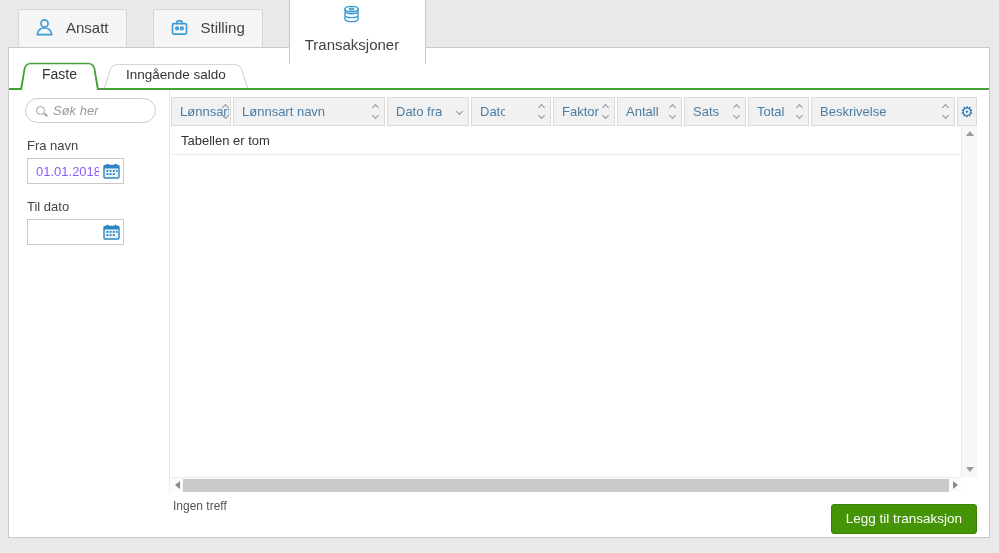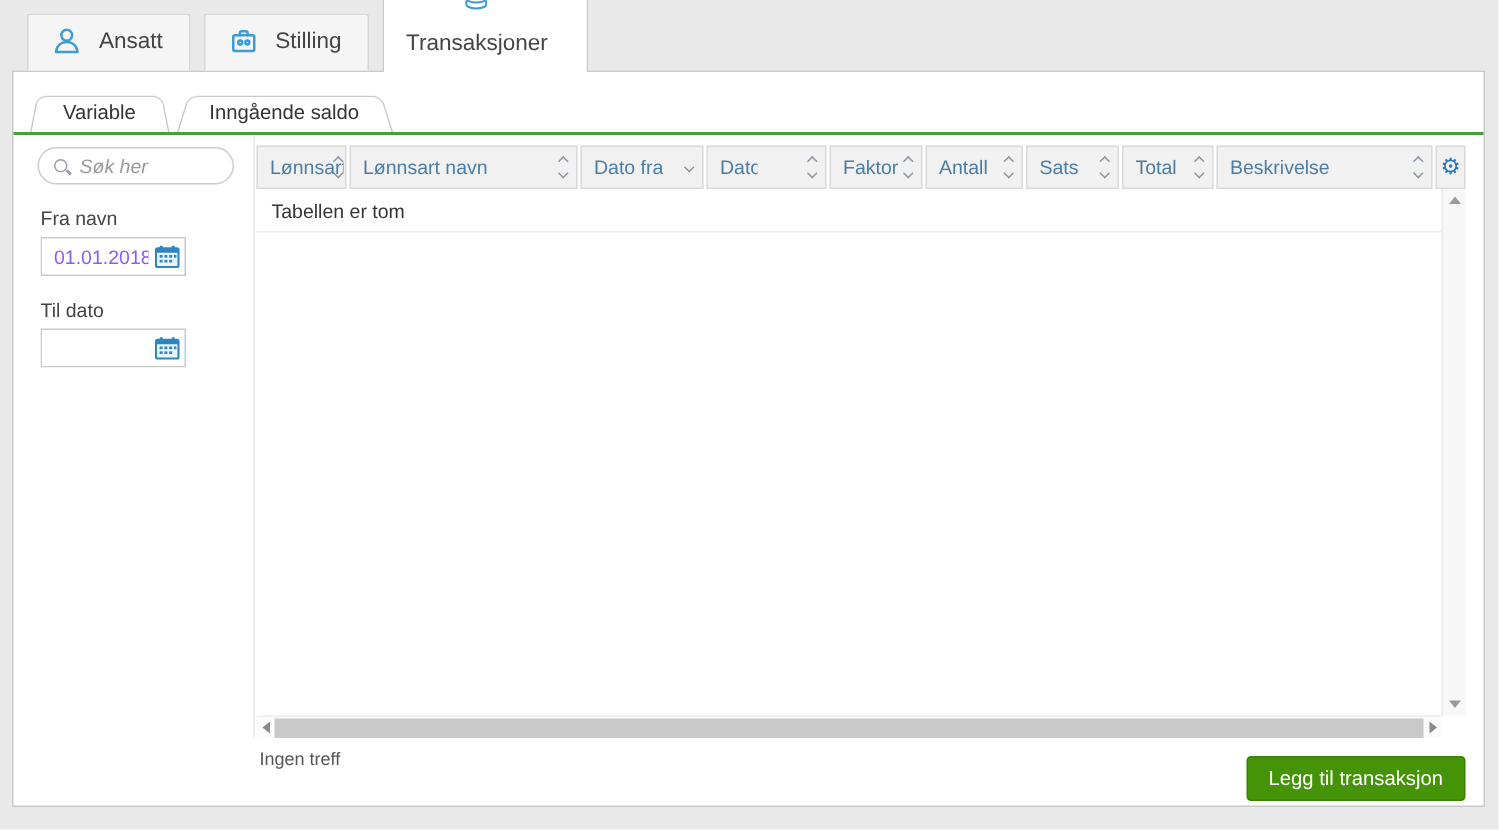--- a/index.html
+++ b/index.html
@@ -7,22 +7,22 @@
   body {
     background: #e9e9e9;
     font-family: "Liberation Sans", sans-serif;
     position: relative;
     overflow: hidden;
   }
   .app { position: absolute; top: 8px; left: 8px; width: 982px; }
 
   
   .tabbar {
-    display: flex; align-items: flex-end;
-    height: 39px; padding-left: 10px; gap: 9px;
+    display: flex; align-items: center;
+    height: 39px; padding-left: 10px; gap: 26px;
     position: relative; z-index: 2;
   }
   .tab {
     display: flex; align-items: center; gap: 11px;
     background: #f5f5f5; border: 1px solid #d7d7d7; border-bottom: none;
     border-radius: 2px 2px 0 0;
     padding: 7px 17px 9px 15px;
     font-size: 15px; color: #444; cursor: pointer;
   }
   .tab.active {
@@ -196,23 +196,23 @@
           <path d="M4.8 15.2v2.2c0 1.6 3.2 2.9 7.2 2.9s7.2-1.3 7.2-2.9v-2.2"></path>
         </svg>
       </span>
       <span>Transaksjoner</span>
     </div>
   </div>
 
   <div class="panel">
 
     <div class="subtabs">
-      <div class="subtab">
+      <div class="subtab active">
         <span class="shape"></span>
-        <span class="lbl">Variable</span>
+        <span class="lbl">Faste</span>
       </div>
       <div class="subtab">
         <span class="shape"></span>
         <span class="lbl">Inngående saldo</span>
       </div>
     </div>
 
     <div class="main">
 
       <div class="sidebar">

